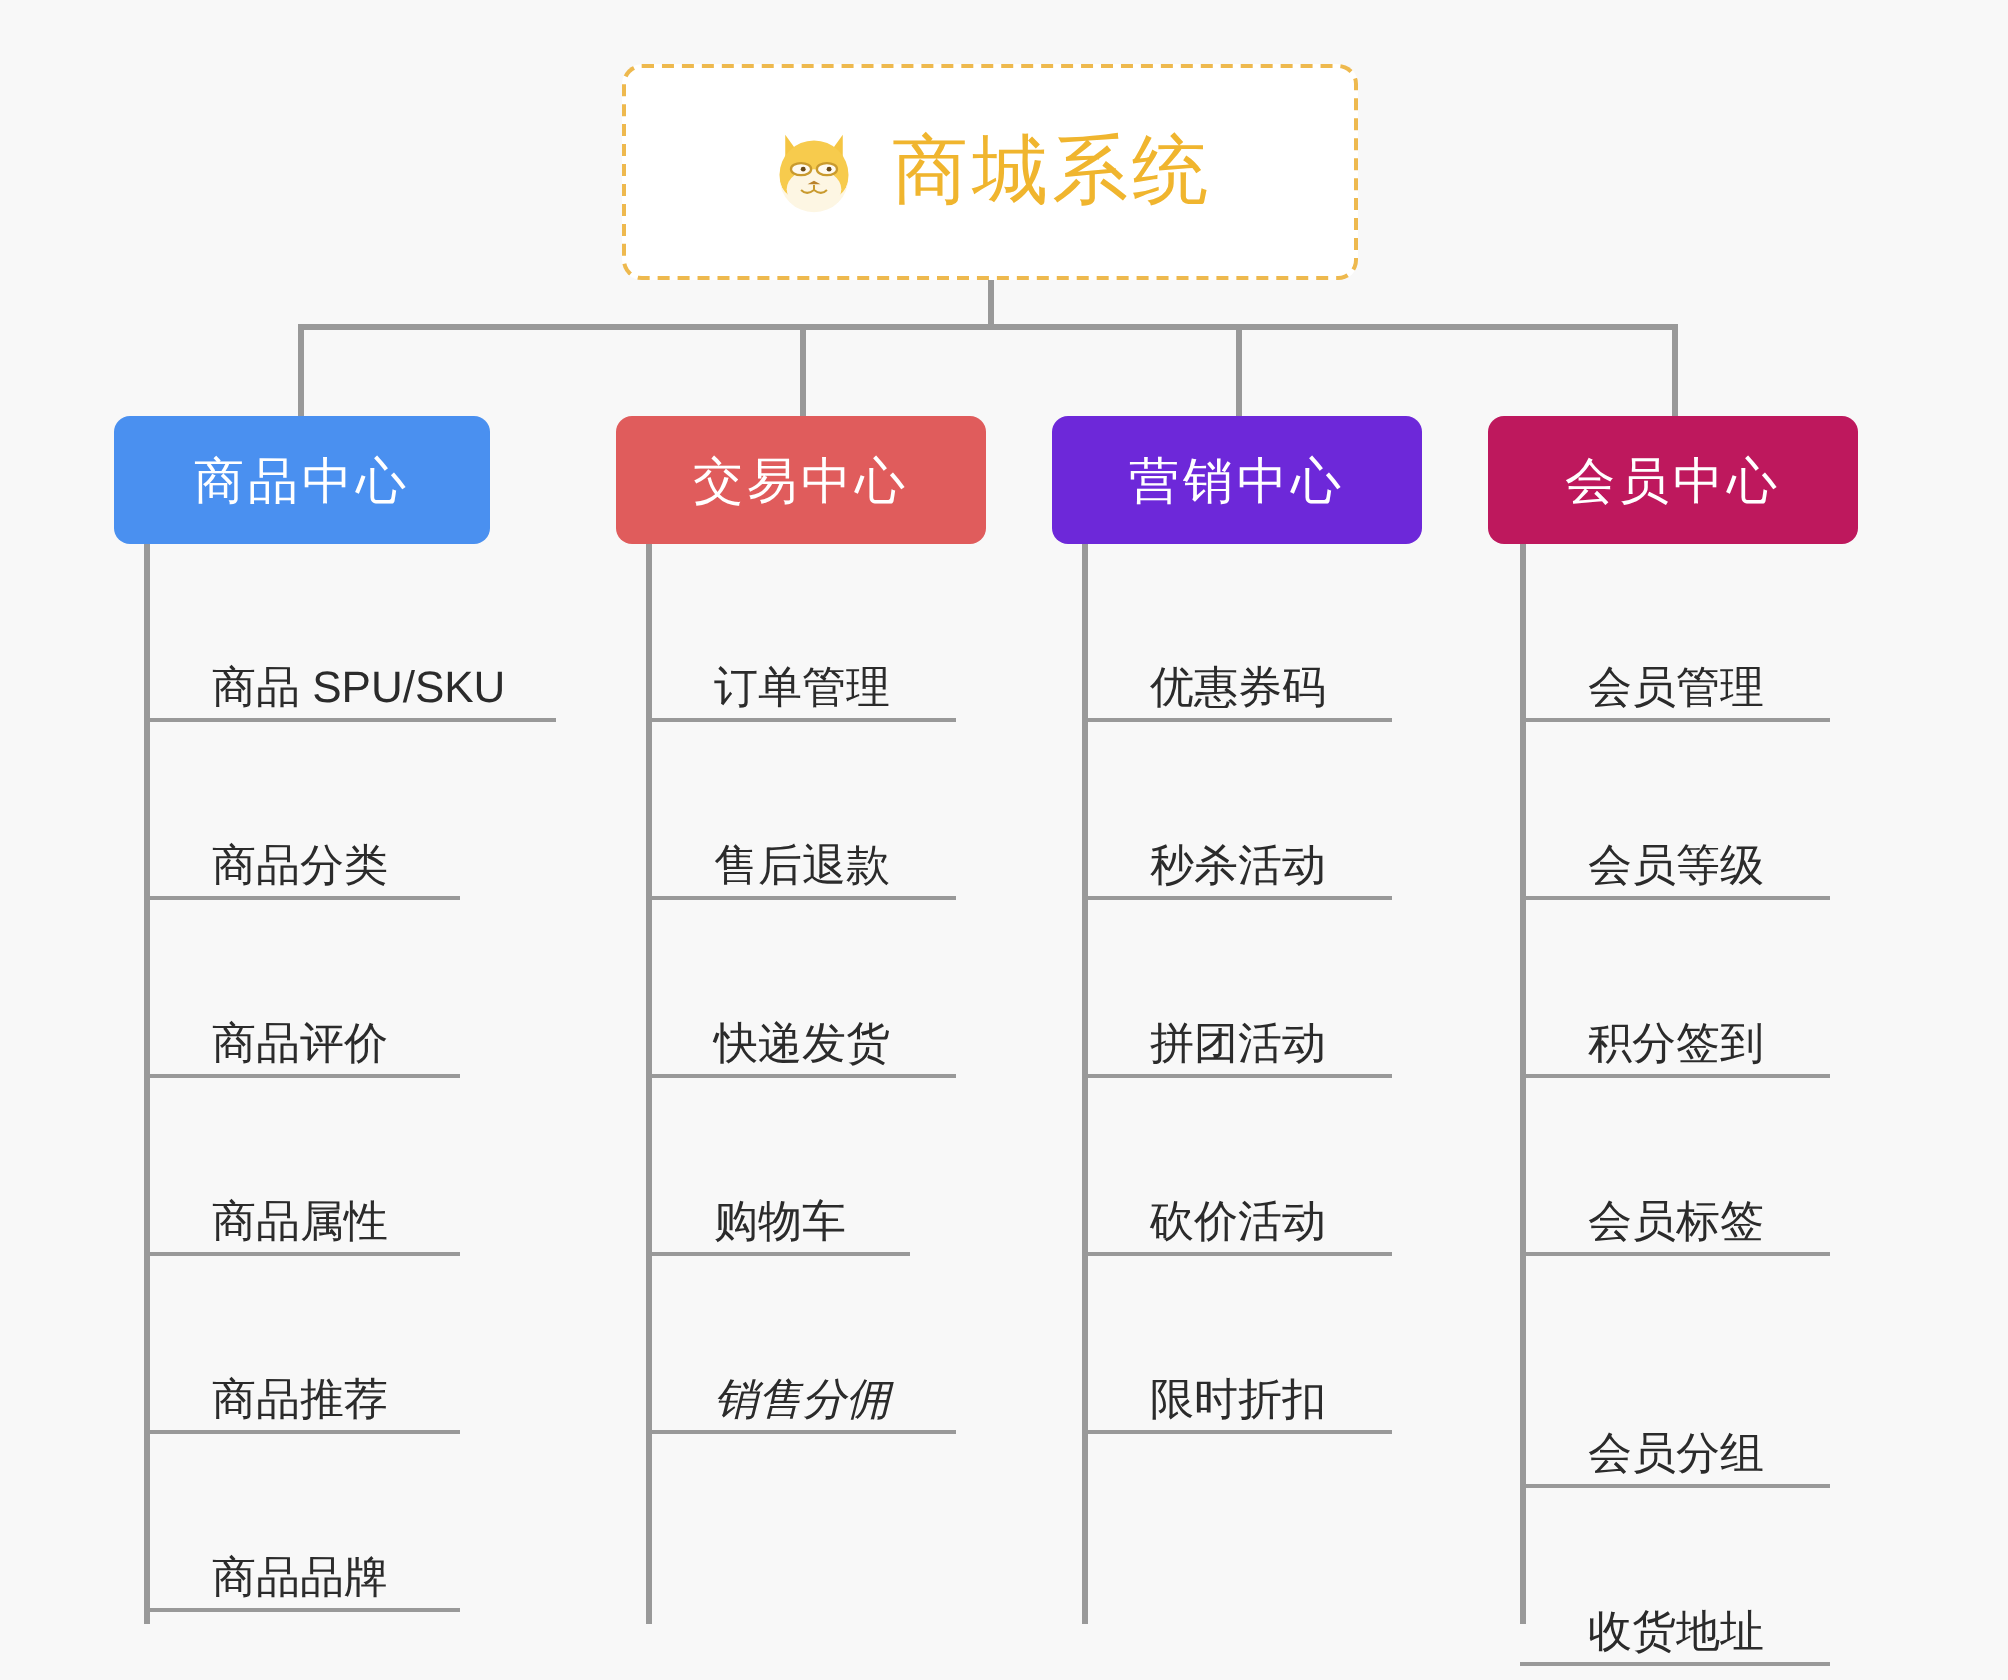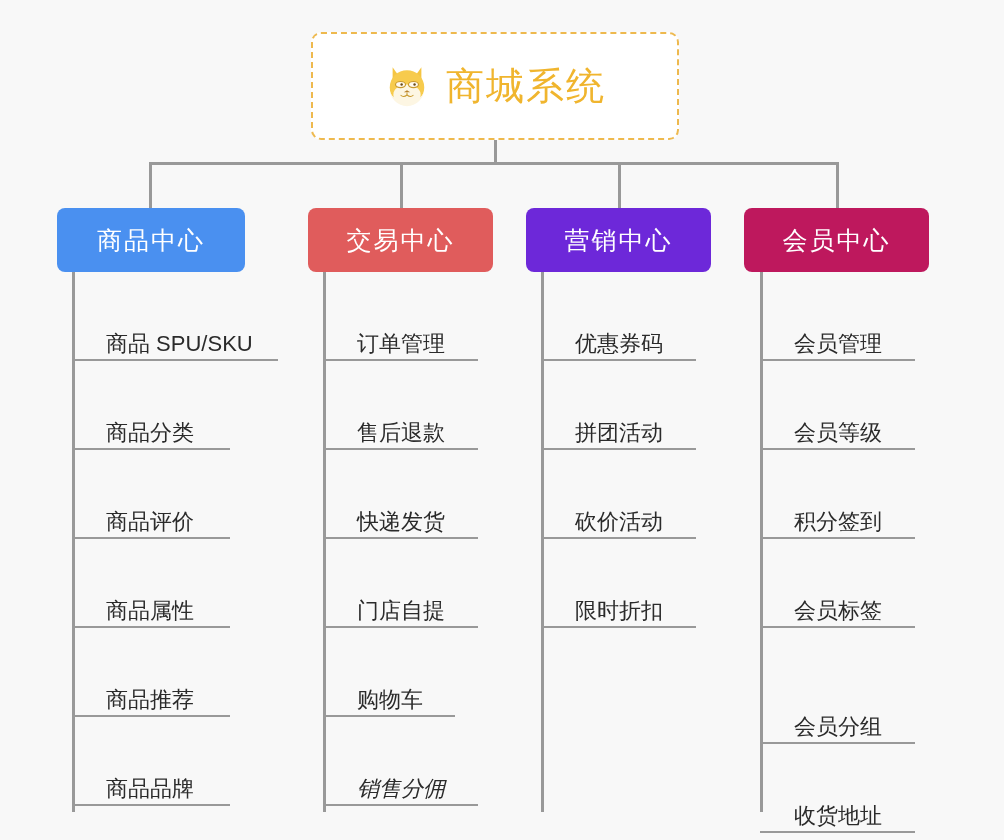--- a/index.html
+++ b/index.html
@@ -176,37 +176,37 @@
     <div class="col-trunk" style="height: 540px; background: rgb(153, 153, 153);"></div>
     <div class="leaf" style="width:155px;">
       <span class="leaf-label">订单管理</span>
     </div>
     <div class="leaf" style="width:155px;">
       <span class="leaf-label">售后退款</span>
     </div>
     <div class="leaf" style="width:155px;">
       <span class="leaf-label">快递发货</span>
     </div>
-    <div class="leaf" style="width:155px;">
-      <span class="leaf-label">门店自提</span>
-    </div>
     <div class="leaf" style="width:132px;">
       <span class="leaf-label">购物车</span>
     </div>
     <div class="leaf" style="width:155px;font-style:italic;">
       <span class="leaf-label">销售分佣</span>
     </div>
   </div>
 
   <div class="col" style="left:541px; width:160px;">
     <div class="col-trunk" style="height: 540px; background: rgb(153, 153, 153);"></div>
     <div class="leaf" style="width:155px;">
       <span class="leaf-label">优惠券码</span>
     </div>
     <div class="leaf" style="width:155px;">
+      <span class="leaf-label">秒杀活动</span>
+    </div>
+    <div class="leaf" style="width:155px;">
       <span class="leaf-label">拼团活动</span>
     </div>
     <div class="leaf" style="width:155px;">
       <span class="leaf-label">砍价活动</span>
     </div>
     <div class="leaf" style="width:155px;">
       <span class="leaf-label">限时折扣</span>
     </div>
   </div>
 

